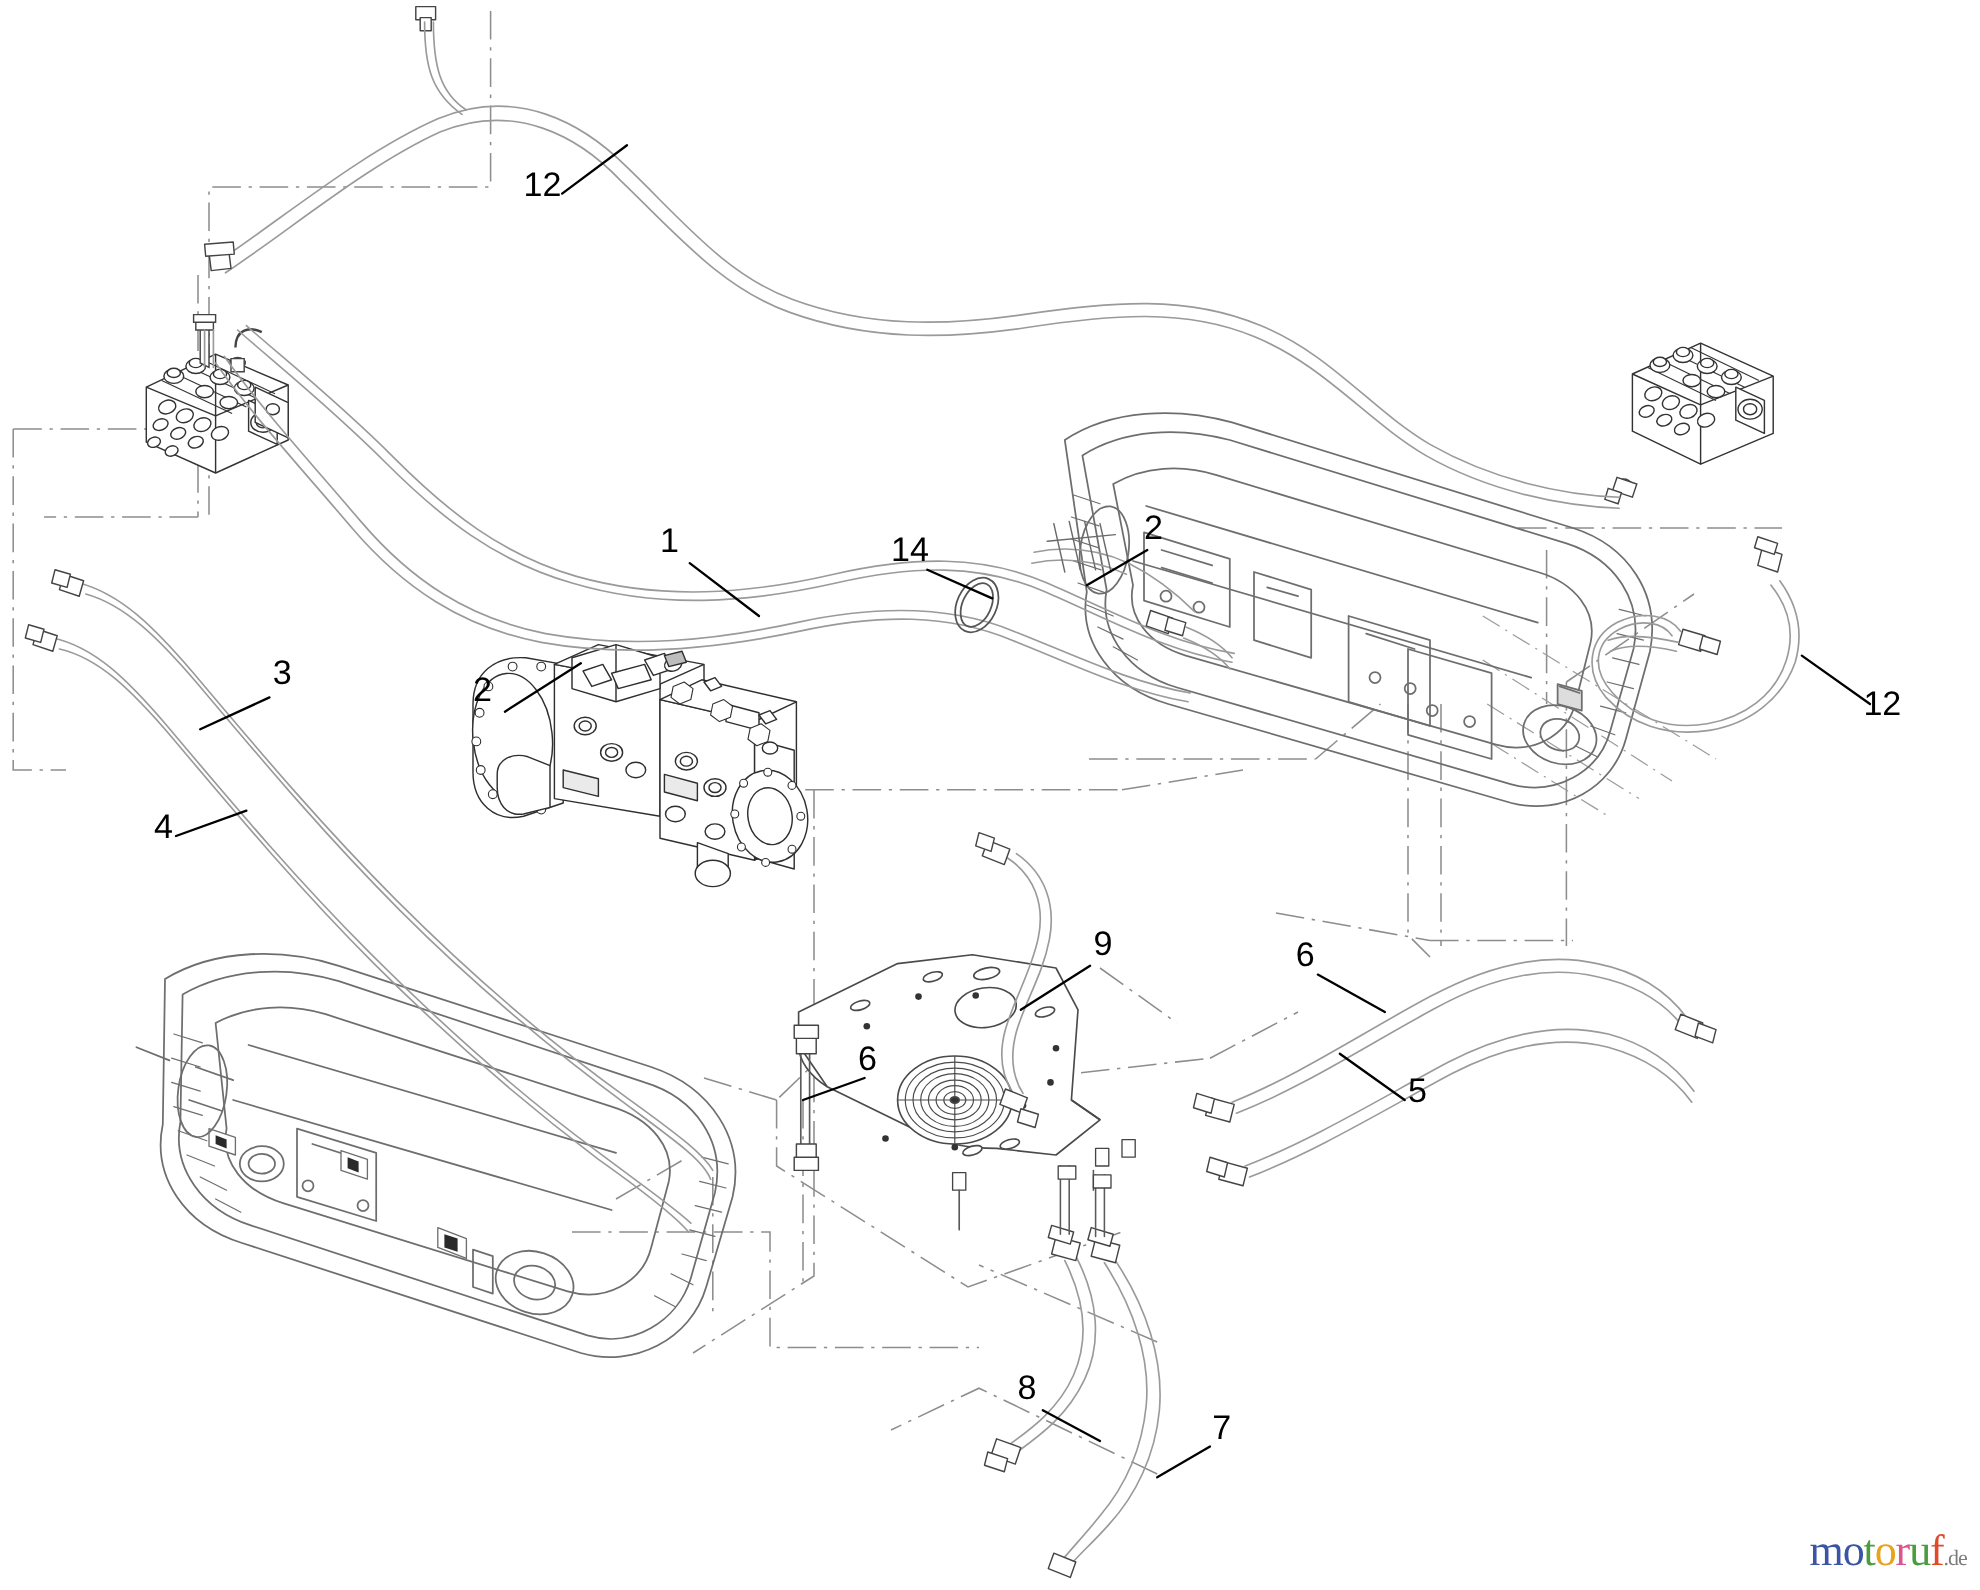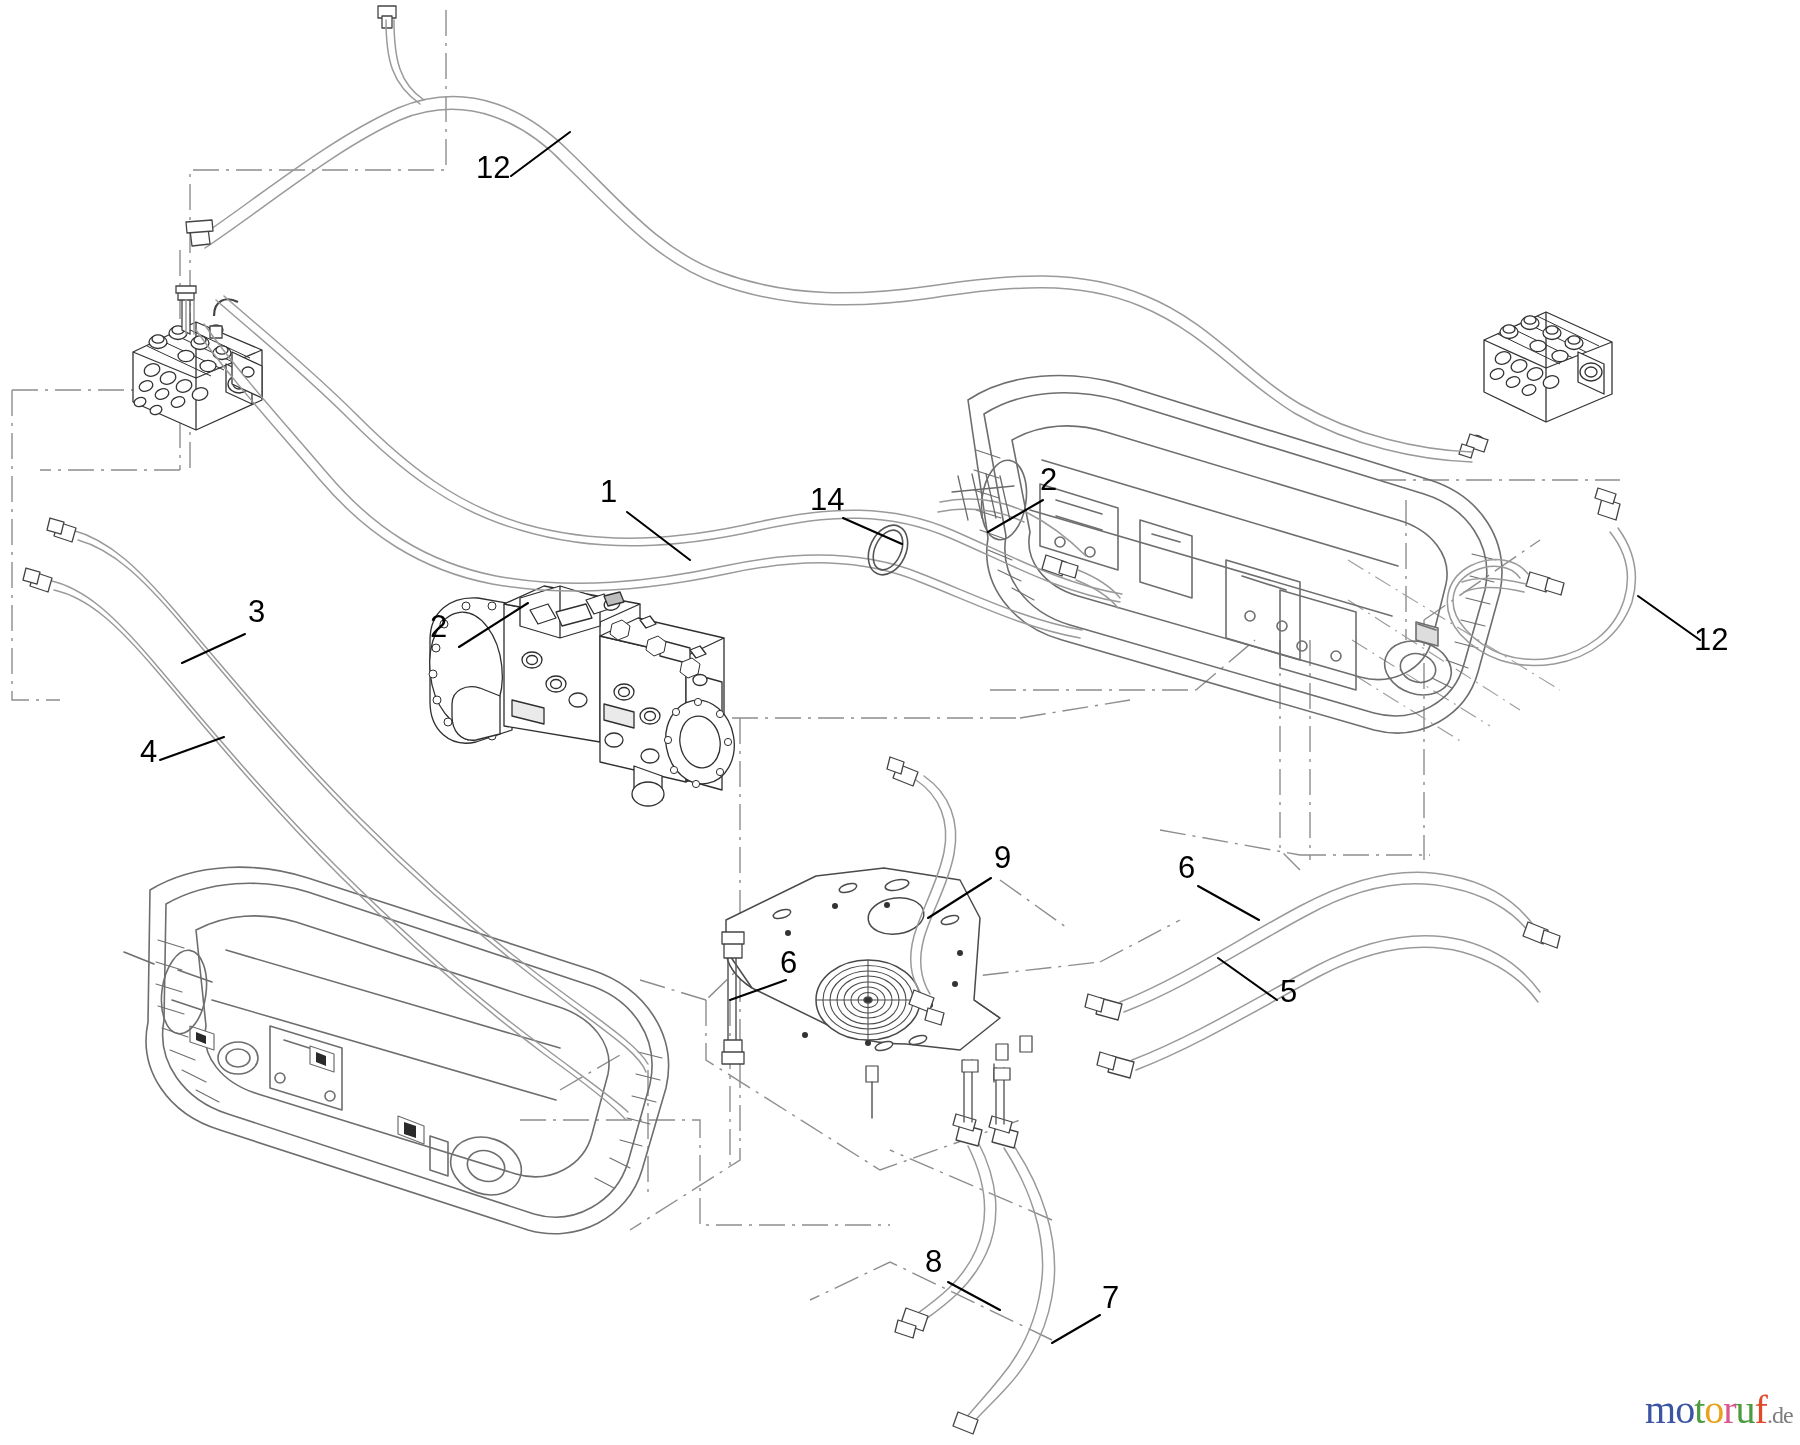--- a/index.html
+++ b/index.html
@@ -3,21 +3,21 @@
 <meta charset="utf-8">
 <title>Hydraulic Hose Assembly Diagram</title>
 <style>
   html,body{margin:0;padding:0;background:#ffffff;}
   body{font-family:"Liberation Sans", sans-serif;}
   #stage{position:relative;width:1800px;height:1445px;background:#fff;overflow:hidden;}
   #stage svg.layer{position:absolute;left:0;top:0;width:1800px;height:1445px;}
   .callout{position:absolute;font-family:"Liberation Sans", sans-serif;font-size:31px;font-weight:400;color:#000;line-height:1;white-space:nowrap;}
   .wm{position:absolute;font-family:"Liberation Serif", serif;font-size:40px;line-height:1;letter-spacing:-1px;white-space:nowrap;}
   .wm span{display:inline-block;}
-  .wm .de{font-size:24px;}
+  .wm .de{font-size:20px;}
 </style>
 </head>
 <body>
 
 <div id="stage">
 
   <svg class="layer" viewBox="0 0 1800 1445" preserveAspectRatio="none">
     <g fill="none" stroke="#8d8d8d" stroke-width="1.4" stroke-dasharray="26 7 3 7" stroke-linecap="butt">
 
       <path d="M446 10 L446 170 L190 170 L190 470"></path>

